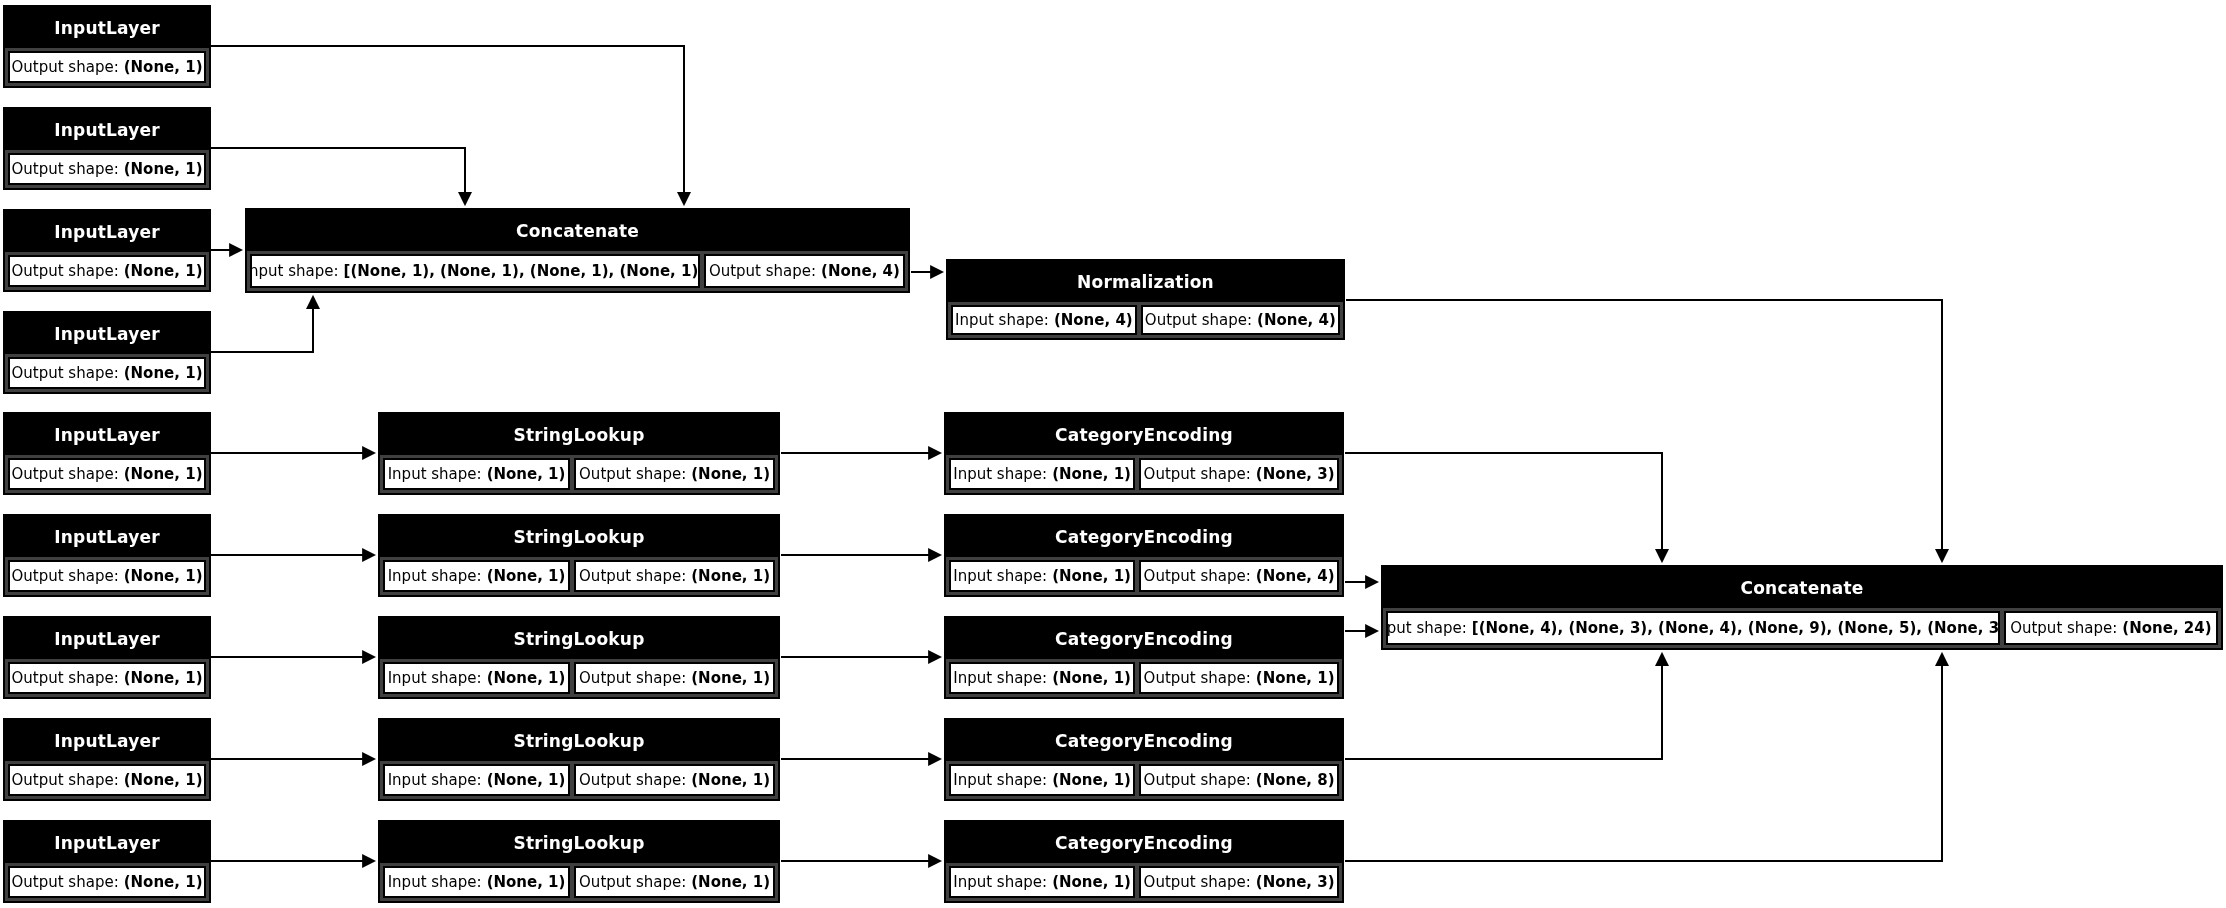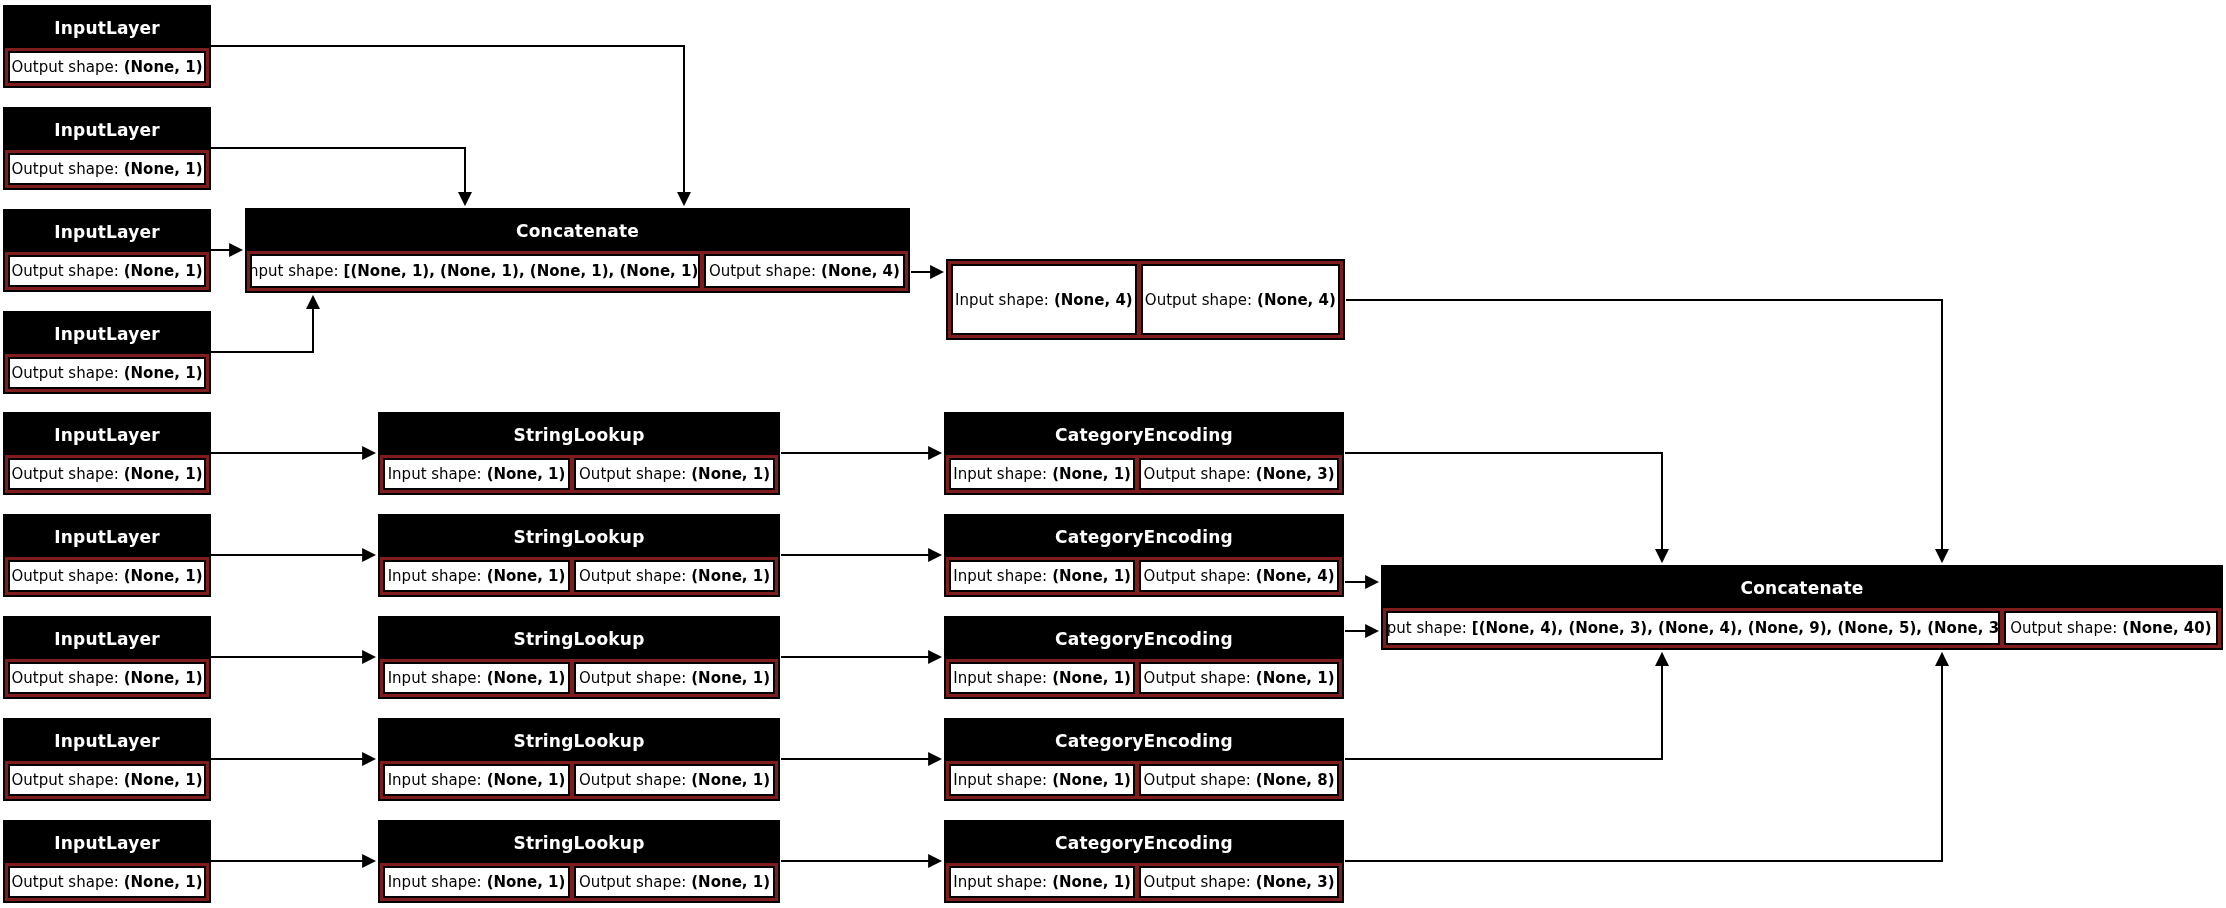--- a/index.html
+++ b/index.html
@@ -2,21 +2,21 @@
 <html><head>
 <meta charset="utf-8">
 <style>
   html,body{margin:0;padding:0;background:#ffffff;}
   .canvas{position:relative;width:2226px;height:908px;background:#ffffff;
           font-family:"DejaVu Sans","Liberation Sans",sans-serif;overflow:hidden;}
   .node{position:absolute;box-sizing:border-box;background:#ffffff;border:2px solid #000000;
         display:flex;flex-direction:column;}
   .hd{flex:0 0 41px;background:#000000;color:#ffffff;font-weight:bold;font-size:17px;
       display:flex;align-items:center;justify-content:center;letter-spacing:.2px;}
-  .cells{flex:1;display:flex;gap:4px;padding:3px;background:#7f1d1d;min-height:0;text-align:right;}
+  .cells{flex:1;display:flex;gap:4px;padding:3px;background:#404040;min-height:0;text-align:right;}
   .cell{box-sizing:border-box;border:2px solid #000000;background:#ffffff;color:#000000;
         font-size:15px;display:flex;align-items:center;justify-content:center;
         white-space:nowrap;overflow:hidden;min-width:0;}
   .cell .b{font-weight:bold;margin-left:5px;}
   svg.edges{position:absolute;left:0;top:0;width:2226px;height:908px;pointer-events:none;}
   svg.edges polyline{fill:none;stroke:#000000;stroke-width:2px;}
   svg.edges marker path{fill:#000000;}
 </style>
 </head>
 <body>
@@ -150,20 +150,21 @@
         <span class="b">[(None, 1), (None, 1), (None, 1), (None, 1)]</span>
       </div>
       <div class="cell" style="flex:1">
         <span>Output shape:</span>
         <span class="b">(None, 4)</span>
       </div>
     </div>
   </div>
 
   <div class="node" style="left:946px;top:259px;width:399px;height:81px">
+    <div class="hd">Normalization</div>
     <div class="cells">
       <div class="cell" style="flex:0.93">
         <span>Input shape:</span>
         <span class="b">(None, 4)</span>
       </div>
       <div class="cell" style="flex:1">
         <span>Output shape:</span>
         <span class="b">(None, 4)</span>
       </div>
     </div>
@@ -311,18 +312,18 @@
 
   <div class="node" style="left:1381px;top:565px;width:842px;height:85px">
     <div class="hd">Concatenate</div>
     <div class="cells">
       <div class="cell" style="flex:2.9">
         <span>Input shape:</span>
         <span class="b">[(None, 4), (None, 3), (None, 4), (None, 9), (None, 5), (None, 3)]</span>
       </div>
       <div class="cell" style="flex:1">
         <span>Output shape:</span>
-        <span class="b">(None, 40)</span>
+        <span class="b">(None, 24)</span>
       </div>
     </div>
   </div>
 
 </div>
 
 </body></html>

